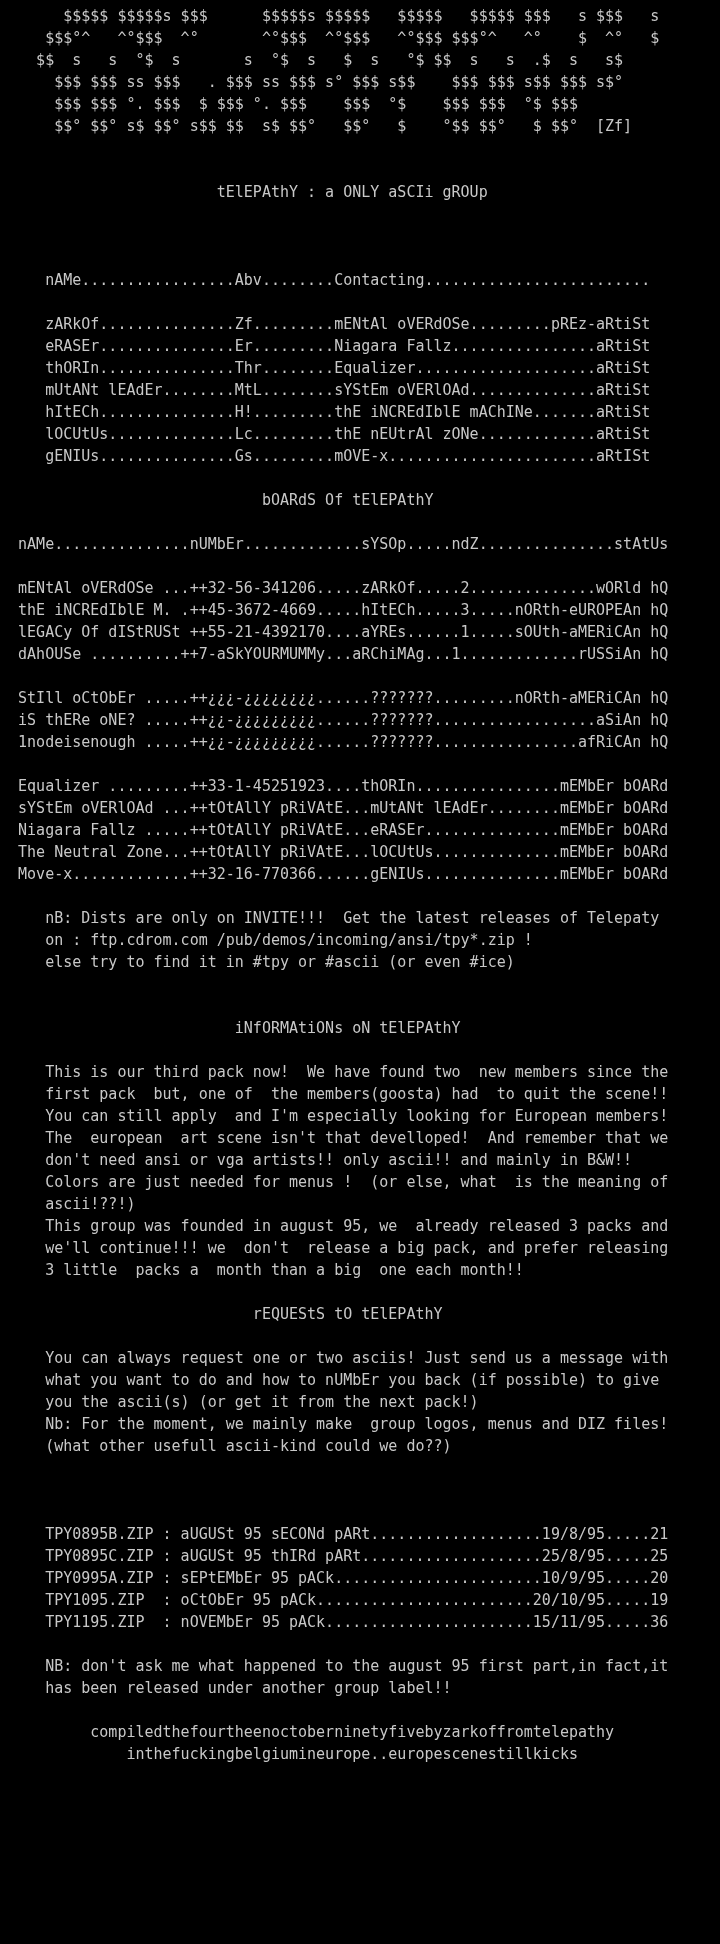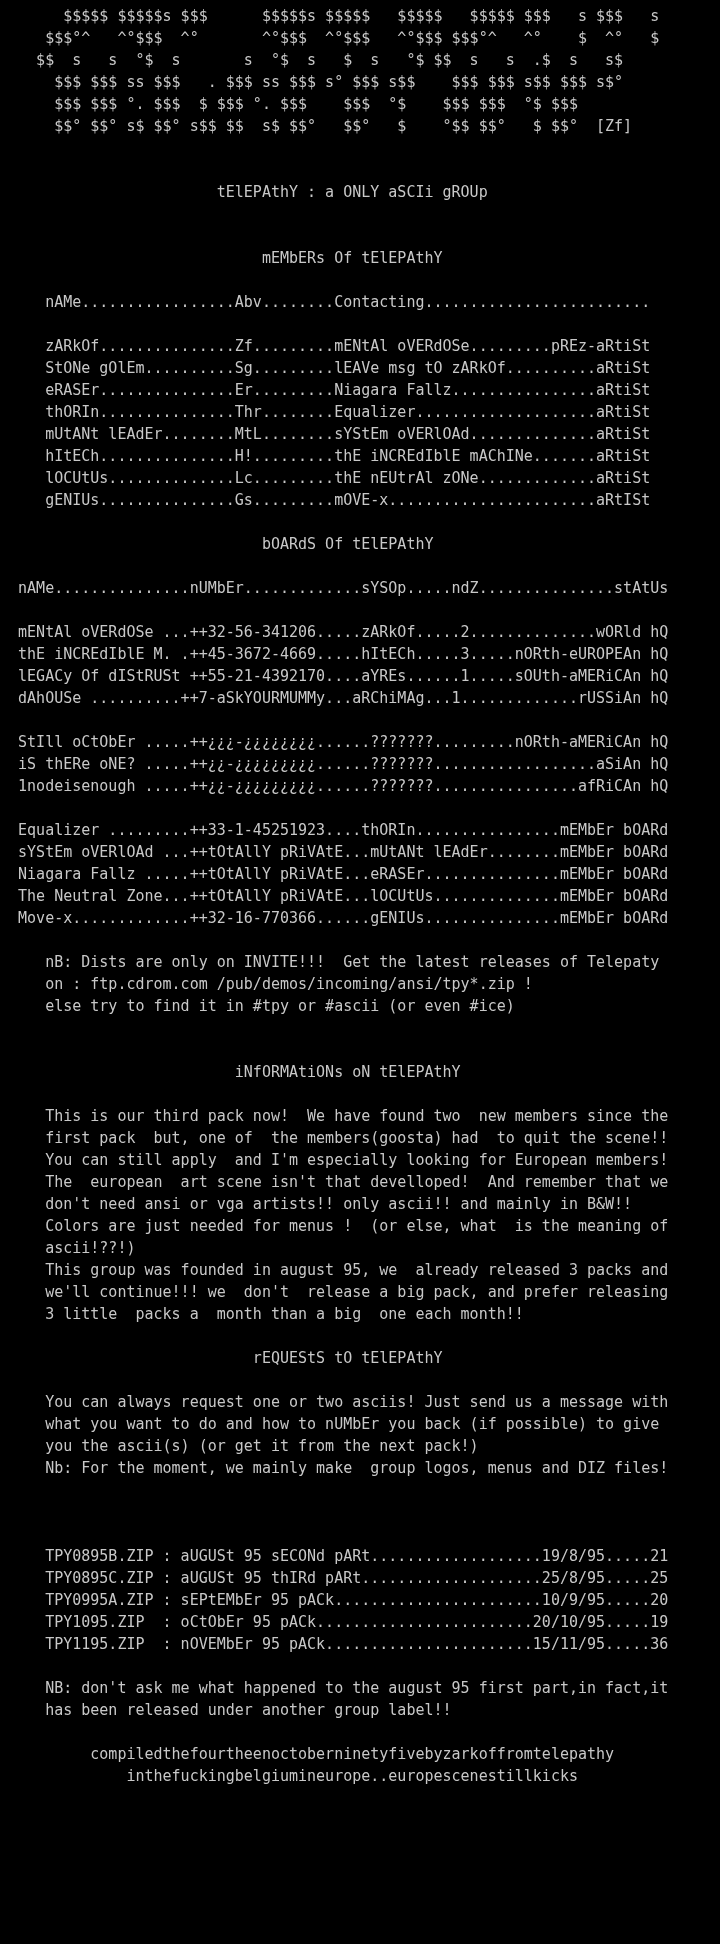--- a/index.html
+++ b/index.html
@@ -36,26 +36,24 @@
     <div class="row">     $$$°^   ^°$$$  ^°       ^°$$$  ^°$$$   ^°$$$ $$$°^   ^°    $  ^°   $</div>
     <div class="row">    $$  s   s  °$  s       s  °$  s   $  s   °$ $$  s   s  .$  s   s$</div>
     <div class="row">      $$$ $$$ ss $$$   . $$$ ss $$$ s° $$$ s$$    $$$ $$$ s$$ $$$ s$°</div>
     <div class="row">      $$$ $$$ °. $$$  $ $$$ °. $$$    $$$  °$    $$$ $$$  °$ $$$</div>
     <div class="row">      $$° $$° s$ $$° s$$ $$  s$ $$°   $$°   $    °$$ $$°   $ $$°  [Zf]</div>
     <div class="row"></div>
     <div class="row"></div>
     <div class="row">                        tElEPAthY : a ONLY aSCIi gROUp</div>
     <div class="row"></div>
     <div class="row"></div>
-    <div class="row">                             mEMbERs Of tElEPAthY</div>
     <div class="row"></div>
     <div class="row">     nAMe.................Abv........Contacting.........................</div>
     <div class="row"></div>
     <div class="row">     zARkOf...............Zf.........mENtAl oVERdOSe.........pREz-aRtiSt</div>
-    <div class="row">     StONe gOlEm..........Sg.........lEAVe msg tO zARkOf..........aRtiSt</div>
     <div class="row">     eRASEr...............Er.........Niagara Fallz................aRtiSt</div>
     <div class="row">     thORIn...............Thr........Equalizer....................aRtiSt</div>
     <div class="row">     mUtANt lEAdEr........MtL........sYStEm oVERlOAd..............aRtiSt</div>
     <div class="row">     hItECh...............H!.........thE iNCREdIblE mAChINe.......aRtiSt</div>
     <div class="row">     lOCUtUs..............Lc.........thE nEUtrAl zONe.............aRtiSt</div>
     <div class="row">     gENIUs...............Gs.........mOVE-x.......................aRtISt</div>
     <div class="row"></div>
     <div class="row">                             bOARdS Of tElEPAthY</div>
     <div class="row"></div>
     <div class="row">  nAMe...............nUMbEr.............sYSOp.....ndZ...............stAtUs</div>
@@ -92,20 +90,21 @@
     <div class="row">     This group was founded in august 95, we  already released 3 packs and</div>
     <div class="row">     we'll continue!!! we  don't  release a big pack, and prefer releasing</div>
     <div class="row">     3 little  packs a  month than a big  one each month!!</div>
     <div class="row"></div>
     <div class="row">                            rEQUEStS tO tElEPAthY</div>
     <div class="row"></div>
     <div class="row">     You can always request one or two asciis! Just send us a message with</div>
     <div class="row">     what you want to do and how to nUMbEr you back (if possible) to give</div>
     <div class="row">     you the ascii(s) (or get it from the next pack!)</div>
     <div class="row">     Nb: For the moment, we mainly make  group logos, menus and DIZ files!</div>
+    <div class="row">     (what other usefull ascii-kind could we do??)</div>
     <div class="row"></div>
     <div class="row"></div>
     <div class="row"></div>
     <div class="row">     TPY0895B.ZIP : aUGUSt 95 sECONd pARt...................19/8/95.....21</div>
     <div class="row">     TPY0895C.ZIP : aUGUSt 95 thIRd pARt....................25/8/95.....25</div>
     <div class="row">     TPY0995A.ZIP : sEPtEMbEr 95 pACk.......................10/9/95.....20</div>
     <div class="row">     TPY1095.ZIP  : oCtObEr 95 pACk........................20/10/95.....19</div>
     <div class="row">     TPY1195.ZIP  : nOVEMbEr 95 pACk.......................15/11/95.....36</div>
     <div class="row"></div>
     <div class="row">     NB: don't ask me what happened to the august 95 first part,in fact,it</div>

